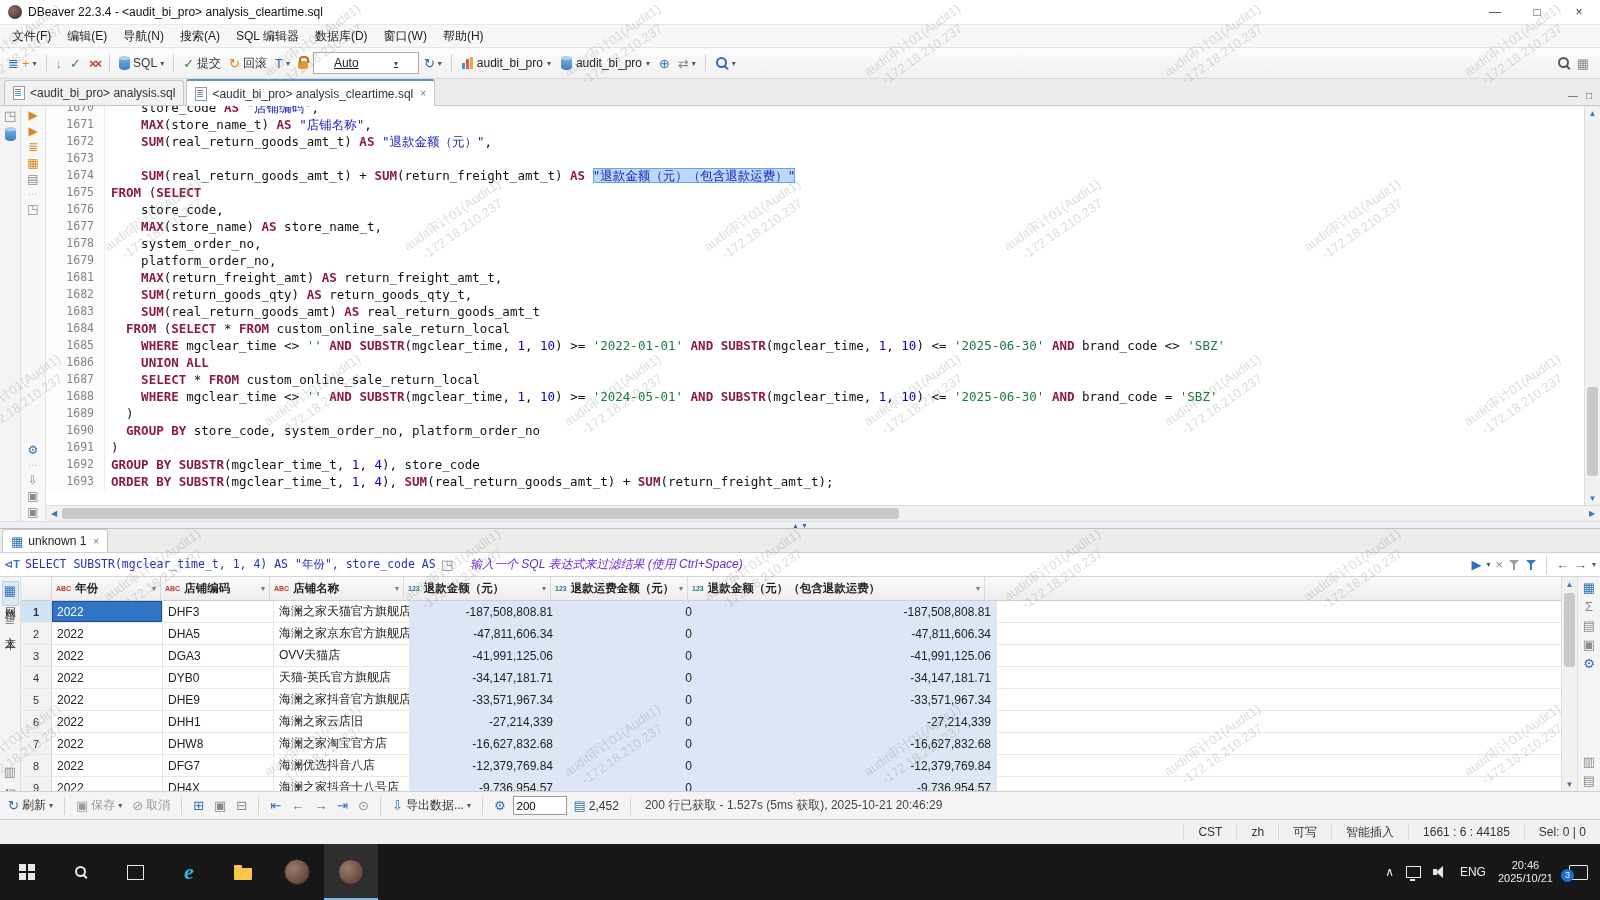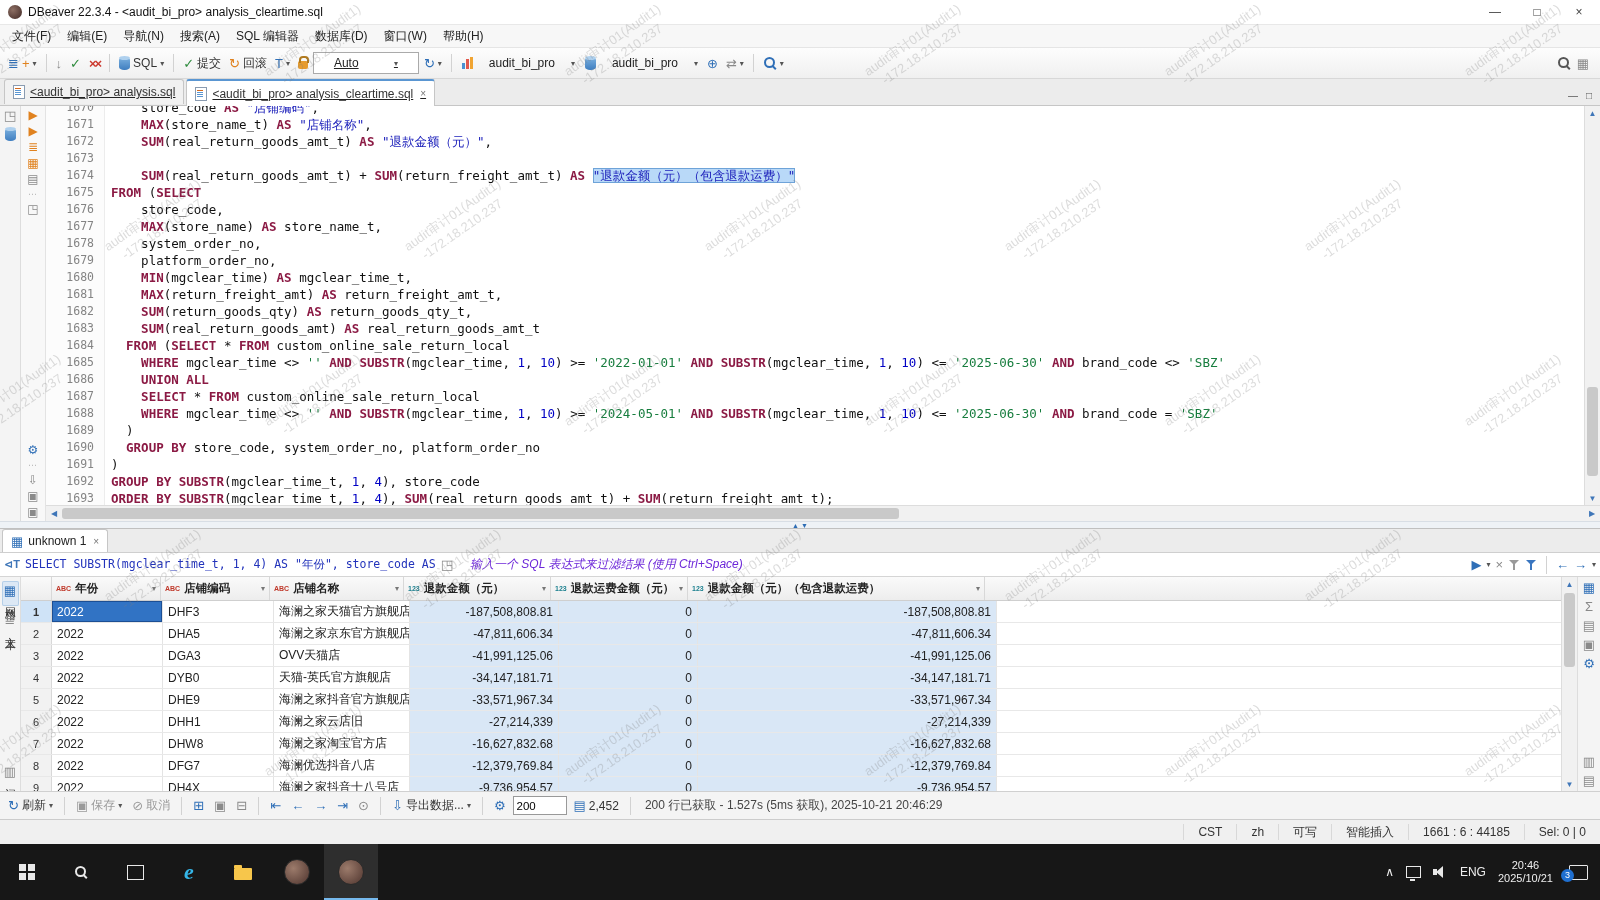--- a/index.html
+++ b/index.html
@@ -18,21 +18,21 @@
   .menubar{height:22px;background:#f7f7f7;display:flex;align-items:center;padding:0 4px;border-bottom:1px solid #e5e5e5;}
   .menu-item{padding:2px 8px;color:#222;white-space:nowrap;}
 
   
   .toolbar{height:30px;background:linear-gradient(#fdfdfd,#f0f0f0);border-bottom:1px solid #d8d8d8;display:flex;align-items:center;padding:0 5px;gap:2px;}
   .tbtn{display:flex;align-items:center;gap:3px;height:24px;padding:0 3px;border-radius:2px;white-space:nowrap;color:#333;}
   .tsep{width:1px;height:18px;background:#d2d2d2;margin:0 4px;flex:none;}
   .glyph{font-size:13px;line-height:1;}
   .caret{font-size:8px;color:#555;}
   .combo{display:flex;align-items:center;justify-content:space-between;background:#fff;border:1px solid #aaa;height:20px;padding:0 20px;min-width:64px;gap:6px;text-decoration:underline;}
-  .flat-combo{display:flex;align-items:center;gap:16px;padding:0 4px;height:24px;}
+  .flat-combo{display:flex;align-items:center;gap:4px;padding:0 4px;height:24px;}
   .tb-right{margin-left:auto;display:flex;align-items:center;gap:6px;padding-right:6px;}
   .orange{color:#e0821f;}.green{color:#2e8b3d;}.red{color:#cc3a2f;font-weight:bold;letter-spacing:-2px;}
   .blue{color:#2f6fb7;}.gray{color:#8a8a8a;}
   .mag{position:relative;width:14px;height:14px;flex:none;}
   .mag::before{content:"";position:absolute;left:1px;top:1px;width:7px;height:7px;border:2px solid currentColor;border-radius:50%;}
   .mag::after{content:"";position:absolute;left:10px;top:9px;width:5px;height:2px;background:currentColor;transform:rotate(45deg);transform-origin:0 0;}
   .lock{position:relative;width:10px;height:8px;background:#e69b2e;border-radius:2px;margin-top:4px;flex:none;}
   .lock::before{content:"";position:absolute;left:1px;top:-5px;width:6px;height:5px;border:2px solid #b07a1f;border-bottom:none;border-radius:4px 4px 0 0;}
   .cyl{width:11px;height:13px;background:linear-gradient(#7db2e0,#3f7ec0);border-radius:5px/3px;position:relative;flex:none;}
   .cyl::before{content:"";position:absolute;top:-1px;left:0;right:0;height:4px;background:#aed0ee;border-radius:50%;}
@@ -252,21 +252,21 @@
           <span class="mag blue"></span>
           <span class="caret">▾</span>
         </span>
       <div class="tb-right">
         <span class="mag" style="color:#555"></span>
         <span class="glyph gray">▦</span>
       </div>
     </div>
 
     <div class="tabbar">
-      <div style="display:flex;align-items:flex-start;text-decoration:underline;">
+      <div style="display:flex;align-items:center;">
           <div class="etab">
             <span class="file-icon"></span>
             <span class="etab-label">&lt;audit_bi_pro&gt; analysis.sql</span>
           </div>
           <div class="etab active">
             <span class="file-icon"></span>
             <span class="etab-label">&lt;audit_bi_pro&gt; analysis_cleartime.sql</span>
             <span class="etab-close">×</span>
           </div>
         </div>
@@ -303,21 +303,20 @@
                 <div class="code-line"><span class="ln">1670</span><span class="code-text"><span class="tk-t">    store_code </span><span class="tk-k">AS</span><span class="tk-t"> </span><span class="tk-s">"店铺编码"</span><span class="tk-t">,</span></span></div>
                 <div class="code-line"><span class="ln">1671</span><span class="code-text"><span class="tk-t">    </span><span class="tk-k">MAX</span><span class="tk-t">(store_name_t) </span><span class="tk-k">AS</span><span class="tk-t"> </span><span class="tk-s">"店铺名称"</span><span class="tk-t">,</span></span></div>
                 <div class="code-line"><span class="ln">1672</span><span class="code-text"><span class="tk-t">    </span><span class="tk-k">SUM</span><span class="tk-t">(real_return_goods_amt_t) </span><span class="tk-k">AS</span><span class="tk-t"> </span><span class="tk-s">"退款金额（元）"</span><span class="tk-t">,</span></span></div>
                 <div class="code-line"><span class="ln">1673</span></div>
                 <div class="code-line"><span class="ln">1674</span><span class="code-text"><span class="tk-t">    </span><span class="tk-k">SUM</span><span class="tk-t">(real_return_goods_amt_t) + </span><span class="tk-k">SUM</span><span class="tk-t">(return_freight_amt_t) </span><span class="tk-k">AS</span><span class="tk-t"> </span><span class="tk-sel">"退款金额（元）（包含退款运费）"</span></span></div>
                 <div class="code-line"><span class="ln">1675</span><span class="code-text"><span class="tk-k">FROM</span><span class="tk-t"> (</span><span class="tk-k">SELECT</span></span></div>
                 <div class="code-line"><span class="ln">1676</span><span class="code-text"><span class="tk-t">    store_code,</span></span></div>
                 <div class="code-line"><span class="ln">1677</span><span class="code-text"><span class="tk-t">    </span><span class="tk-k">MAX</span><span class="tk-t">(store_name) </span><span class="tk-k">AS</span><span class="tk-t"> store_name_t,</span></span></div>
                 <div class="code-line"><span class="ln">1678</span><span class="code-text"><span class="tk-t">    system_order_no,</span></span></div>
                 <div class="code-line"><span class="ln">1679</span><span class="code-text"><span class="tk-t">    platform_order_no,</span></span></div>
-                <div class="code-line"><span class="ln">1680</span><span class="code-text"><span class="tk-t">    </span><span class="tk-k">MIN</span><span class="tk-t">(mgclear_time) </span><span class="tk-k">AS</span><span class="tk-t"> mgclear_time_t,</span></span></div>
                 <div class="code-line"><span class="ln">1681</span><span class="code-text"><span class="tk-t">    </span><span class="tk-k">MAX</span><span class="tk-t">(return_freight_amt) </span><span class="tk-k">AS</span><span class="tk-t"> return_freight_amt_t,</span></span></div>
                 <div class="code-line"><span class="ln">1682</span><span class="code-text"><span class="tk-t">    </span><span class="tk-k">SUM</span><span class="tk-t">(return_goods_qty) </span><span class="tk-k">AS</span><span class="tk-t"> return_goods_qty_t,</span></span></div>
                 <div class="code-line"><span class="ln">1683</span><span class="code-text"><span class="tk-t">    </span><span class="tk-k">SUM</span><span class="tk-t">(real_return_goods_amt) </span><span class="tk-k">AS</span><span class="tk-t"> real_return_goods_amt_t</span></span></div>
                 <div class="code-line"><span class="ln">1684</span><span class="code-text"><span class="tk-t">  </span><span class="tk-k">FROM</span><span class="tk-t"> (</span><span class="tk-k">SELECT</span><span class="tk-t"> * </span><span class="tk-k">FROM</span><span class="tk-t"> custom_online_sale_return_local</span></span></div>
                 <div class="code-line"><span class="ln">1685</span><span class="code-text"><span class="tk-t">    </span><span class="tk-k">WHERE</span><span class="tk-t"> mgclear_time &lt;&gt; </span><span class="tk-q">''</span><span class="tk-t"> </span><span class="tk-k">AND</span><span class="tk-t"> </span><span class="tk-k">SUBSTR</span><span class="tk-t">(mgclear_time, </span><span class="tk-n">1</span><span class="tk-t">, </span><span class="tk-n">10</span><span class="tk-t">) &gt;= </span><span class="tk-q">'2022-01-01'</span><span class="tk-t"> </span><span class="tk-k">AND</span><span class="tk-t"> </span><span class="tk-k">SUBSTR</span><span class="tk-t">(mgclear_time, </span><span class="tk-n">1</span><span class="tk-t">, </span><span class="tk-n">10</span><span class="tk-t">) &lt;= </span><span class="tk-q">'2025-06-30'</span><span class="tk-t"> </span><span class="tk-k">AND</span><span class="tk-t"> brand_code &lt;&gt; </span><span class="tk-q">'SBZ'</span></span></div>
                 <div class="code-line"><span class="ln">1686</span><span class="code-text"><span class="tk-t">    </span><span class="tk-k">UNION ALL</span></span></div>
                 <div class="code-line"><span class="ln">1687</span><span class="code-text"><span class="tk-t">    </span><span class="tk-k">SELECT</span><span class="tk-t"> * </span><span class="tk-k">FROM</span><span class="tk-t"> custom_online_sale_return_local</span></span></div>
                 <div class="code-line"><span class="ln">1688</span><span class="code-text"><span class="tk-t">    </span><span class="tk-k">WHERE</span><span class="tk-t"> mgclear_time &lt;&gt; </span><span class="tk-q">''</span><span class="tk-t"> </span><span class="tk-k">AND</span><span class="tk-t"> </span><span class="tk-k">SUBSTR</span><span class="tk-t">(mgclear_time, </span><span class="tk-n">1</span><span class="tk-t">, </span><span class="tk-n">10</span><span class="tk-t">) &gt;= </span><span class="tk-q">'2024-05-01'</span><span class="tk-t"> </span><span class="tk-k">AND</span><span class="tk-t"> </span><span class="tk-k">SUBSTR</span><span class="tk-t">(mgclear_time, </span><span class="tk-n">1</span><span class="tk-t">, </span><span class="tk-n">10</span><span class="tk-t">) &lt;= </span><span class="tk-q">'2025-06-30'</span><span class="tk-t"> </span><span class="tk-k">AND</span><span class="tk-t"> brand_code = </span><span class="tk-q">'SBZ'</span></span></div>
                 <div class="code-line"><span class="ln">1689</span><span class="code-text"><span class="tk-t">  )</span></span></div>
                 <div class="code-line"><span class="ln">1690</span><span class="code-text"><span class="tk-t">  </span><span class="tk-k">GROUP BY</span><span class="tk-t"> store_code, system_order_no, platform_order_no</span></span></div>

